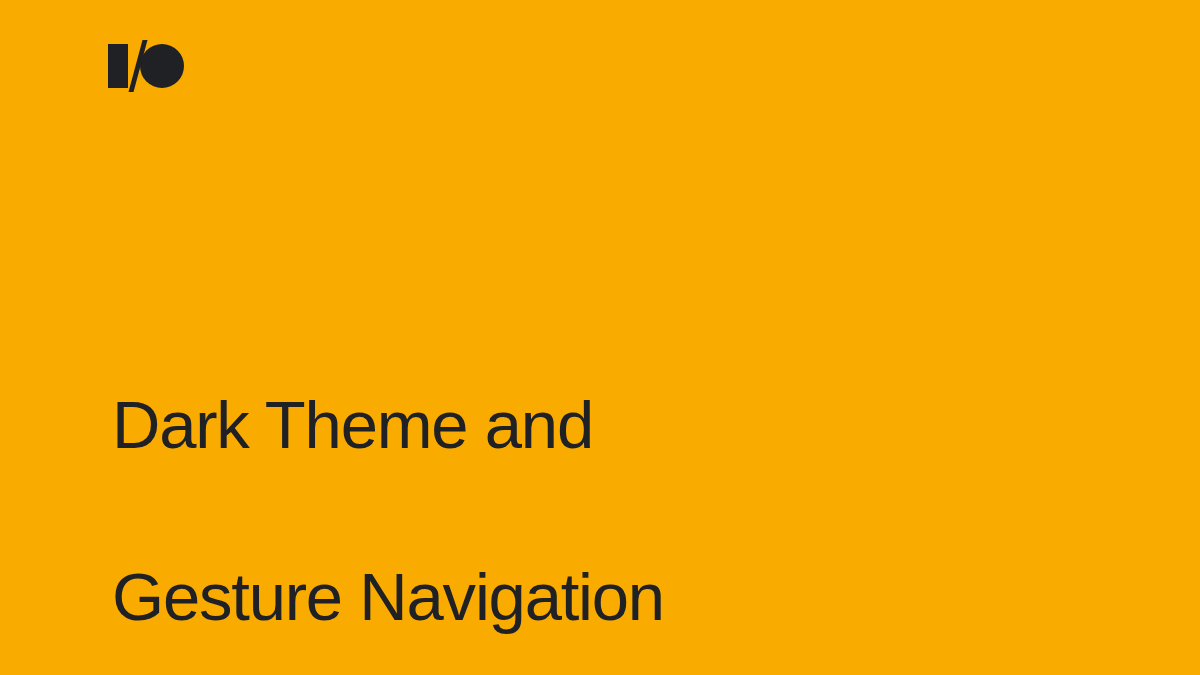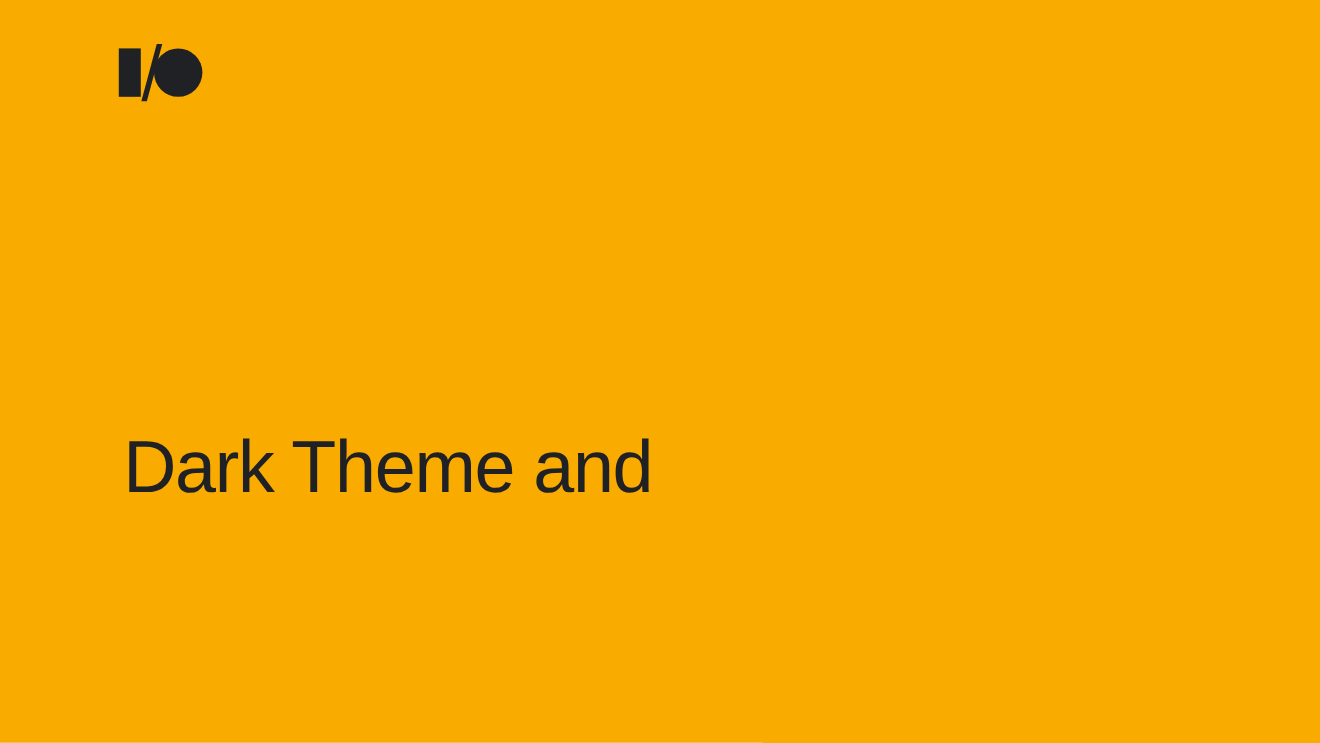--- a/index.html
+++ b/index.html
@@ -73,17 +73,18 @@
 
       <polygon points="36.5,2 41.5,2 27.5,54 22.5,54" fill="#202124"></polygon>
 
       <circle cx="56" cy="28" r="22" fill="#202124"></circle>
     </svg>
   </div>
 
   <div class="text-block">
     <h1 class="title">
       <span class="title-line">Dark Theme and</span>
+      <span class="title-line">Gesture Navigation</span>
     </h1>
 
   </div>
 
 </div>
 
 </body></html>

